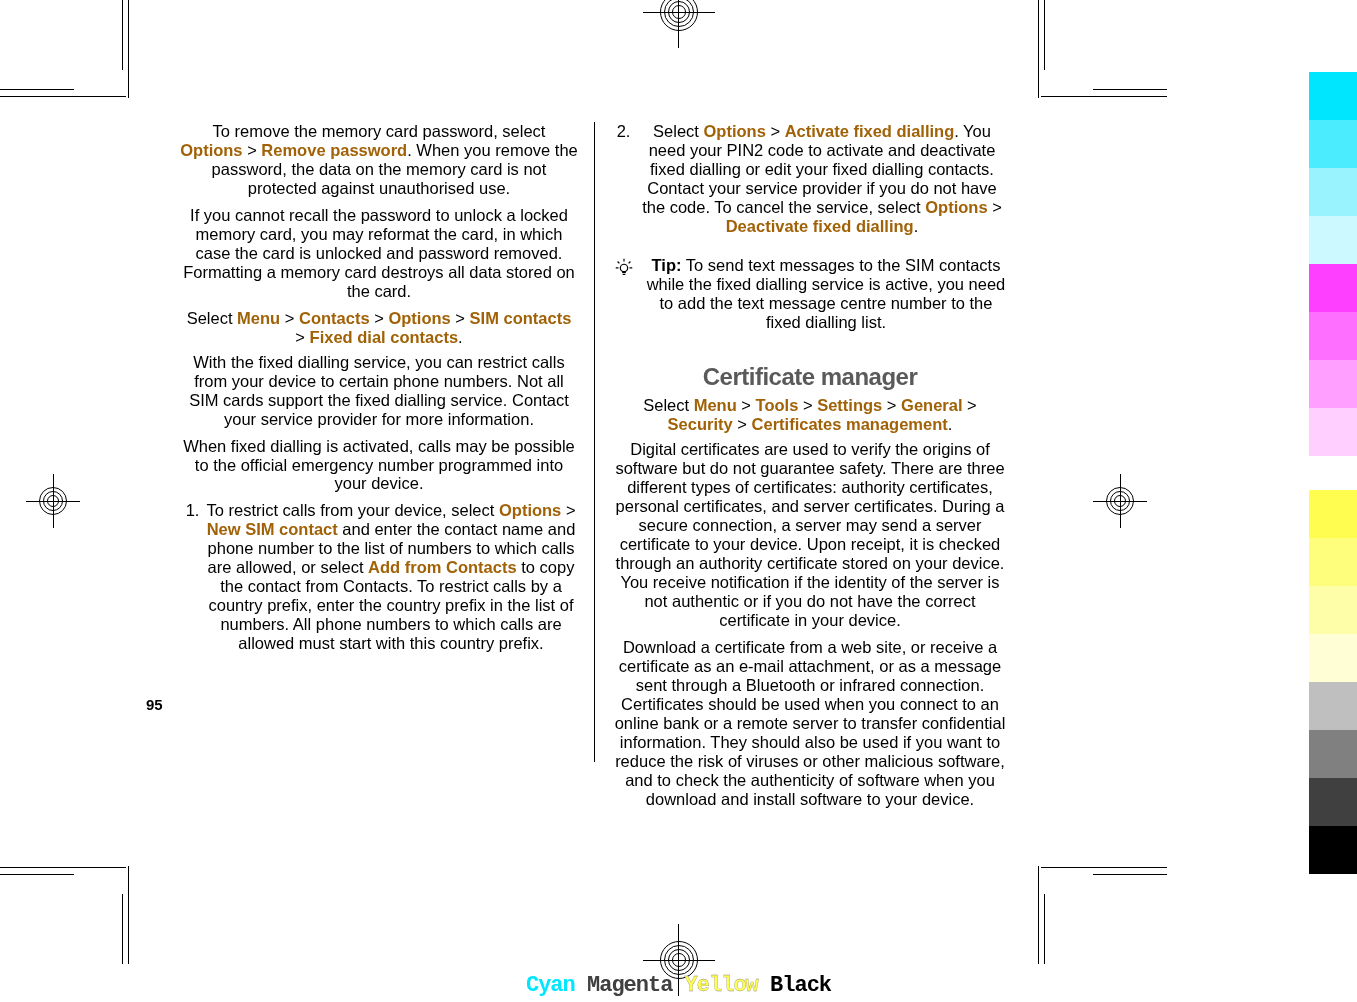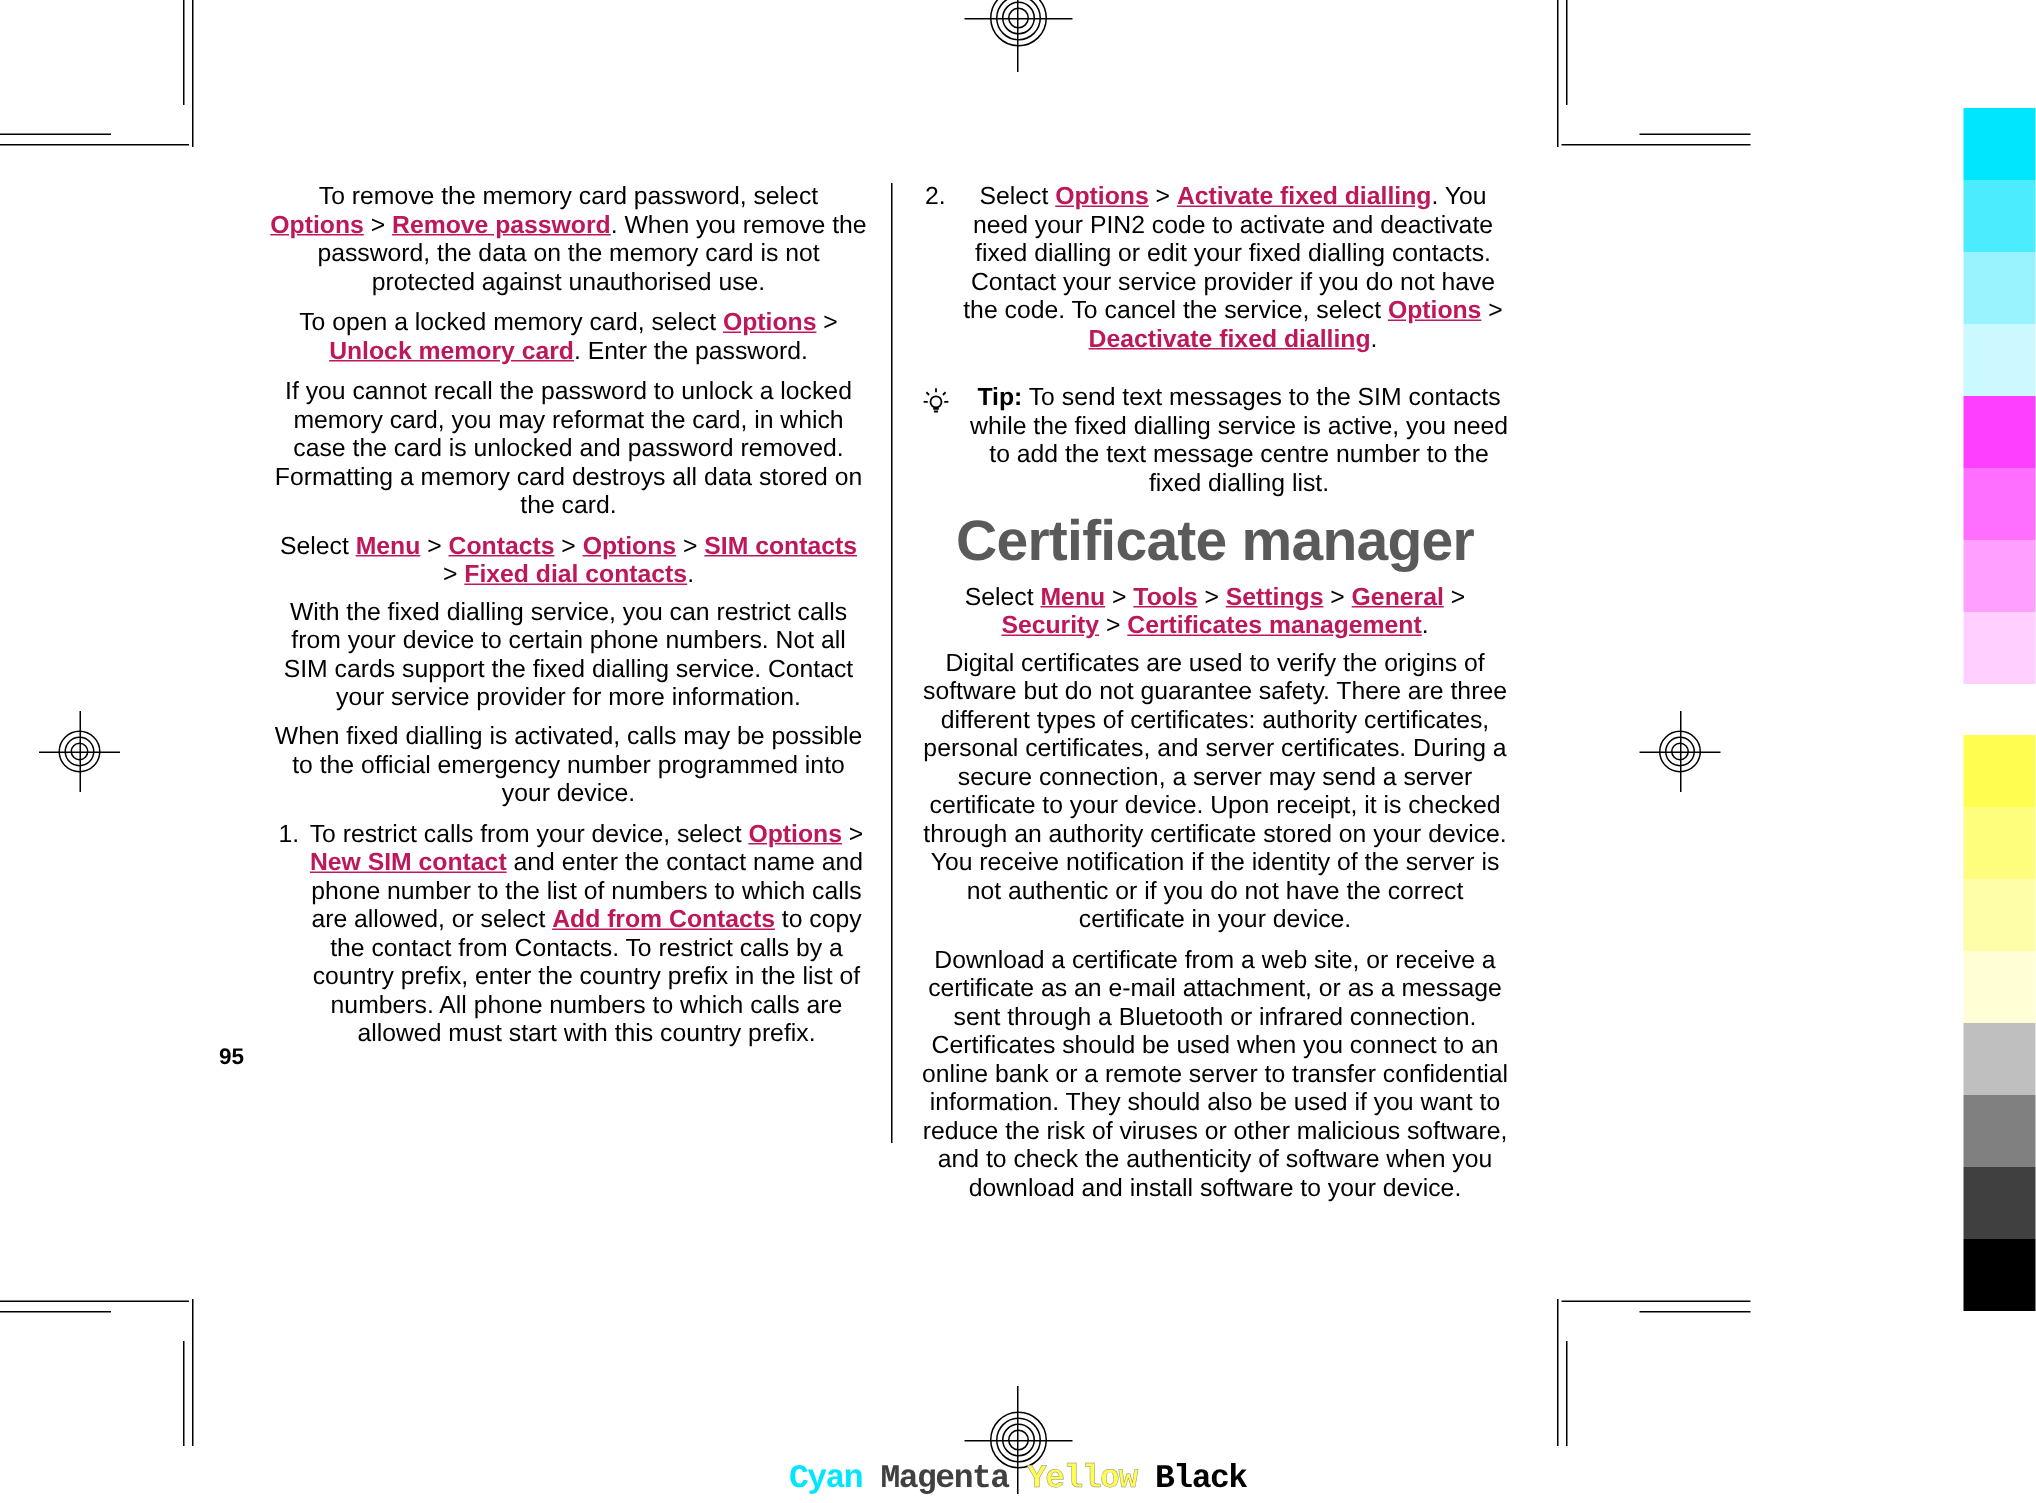--- a/index.html
+++ b/index.html
@@ -106,23 +106,23 @@
   .para { margin: 0 0 8px 0; }
   .para.tight { margin-bottom: 6px; }
 
   h1 {
     font-size: 36px;
     font-weight: 700;
     color: #5a5a5a;
     margin: 16px 0 6px 0;
     letter-spacing: -0.5px;
   }
-  h1.cert { font-size: 38px; margin-top: 8px; }
-
-  .link { color: #be185d; font-weight: 700; text-decoration: underline; }
+  h1.cert { font-size: 24px; margin-top: 31px; }
+
+  .link { color: #a16207; font-weight: 700; }
 
   ol { margin: 0; padding-left: 24px; }
   ol li { margin-bottom: 6px; }
 
   .tip-row {
     display: flex;
     align-items: flex-start;
     margin-top: 20px;
   }
   .tip-icon {
@@ -258,23 +258,20 @@
 </div>
 
 <div class="page">
 
   <div class="col">
 
     <p class="para">
       <span>To remove the memory card password, select </span><span class="link">Options</span><span> &gt; </span><span class="link">Remove password</span><span>. When you remove the password, the data on the memory card is not protected against unauthorised use.</span>
     </p>
 
-    <p class="para">
-      <span>To open a locked memory card, select </span><span class="link">Options</span><span> &gt; </span><span class="link">Unlock memory card</span><span>. Enter the password.</span>
-    </p>
 
     <p class="para">If you cannot recall the password to unlock a locked memory card, you may reformat the card, in which case the card is unlocked and password removed. Formatting a memory card destroys all data stored on the card.</p>
 
 
     <p class="para tight">
       <span>Select </span><span class="link">Menu</span><span> &gt; </span><span class="link">Contacts</span><span> &gt; </span><span class="link">Options</span><span> &gt; </span><span class="link">SIM contacts</span><span> &gt; </span><span class="link">Fixed dial contacts</span><span>.</span>
     </p>
 
     <p class="para">With the fixed dialling service, you can restrict calls from your device to certain phone numbers. Not all SIM cards support the fixed dialling service. Contact your service provider for more information.</p>
     <p class="para">When fixed dialling is activated, calls may be possible to the official emergency number programmed into your device.</p>

